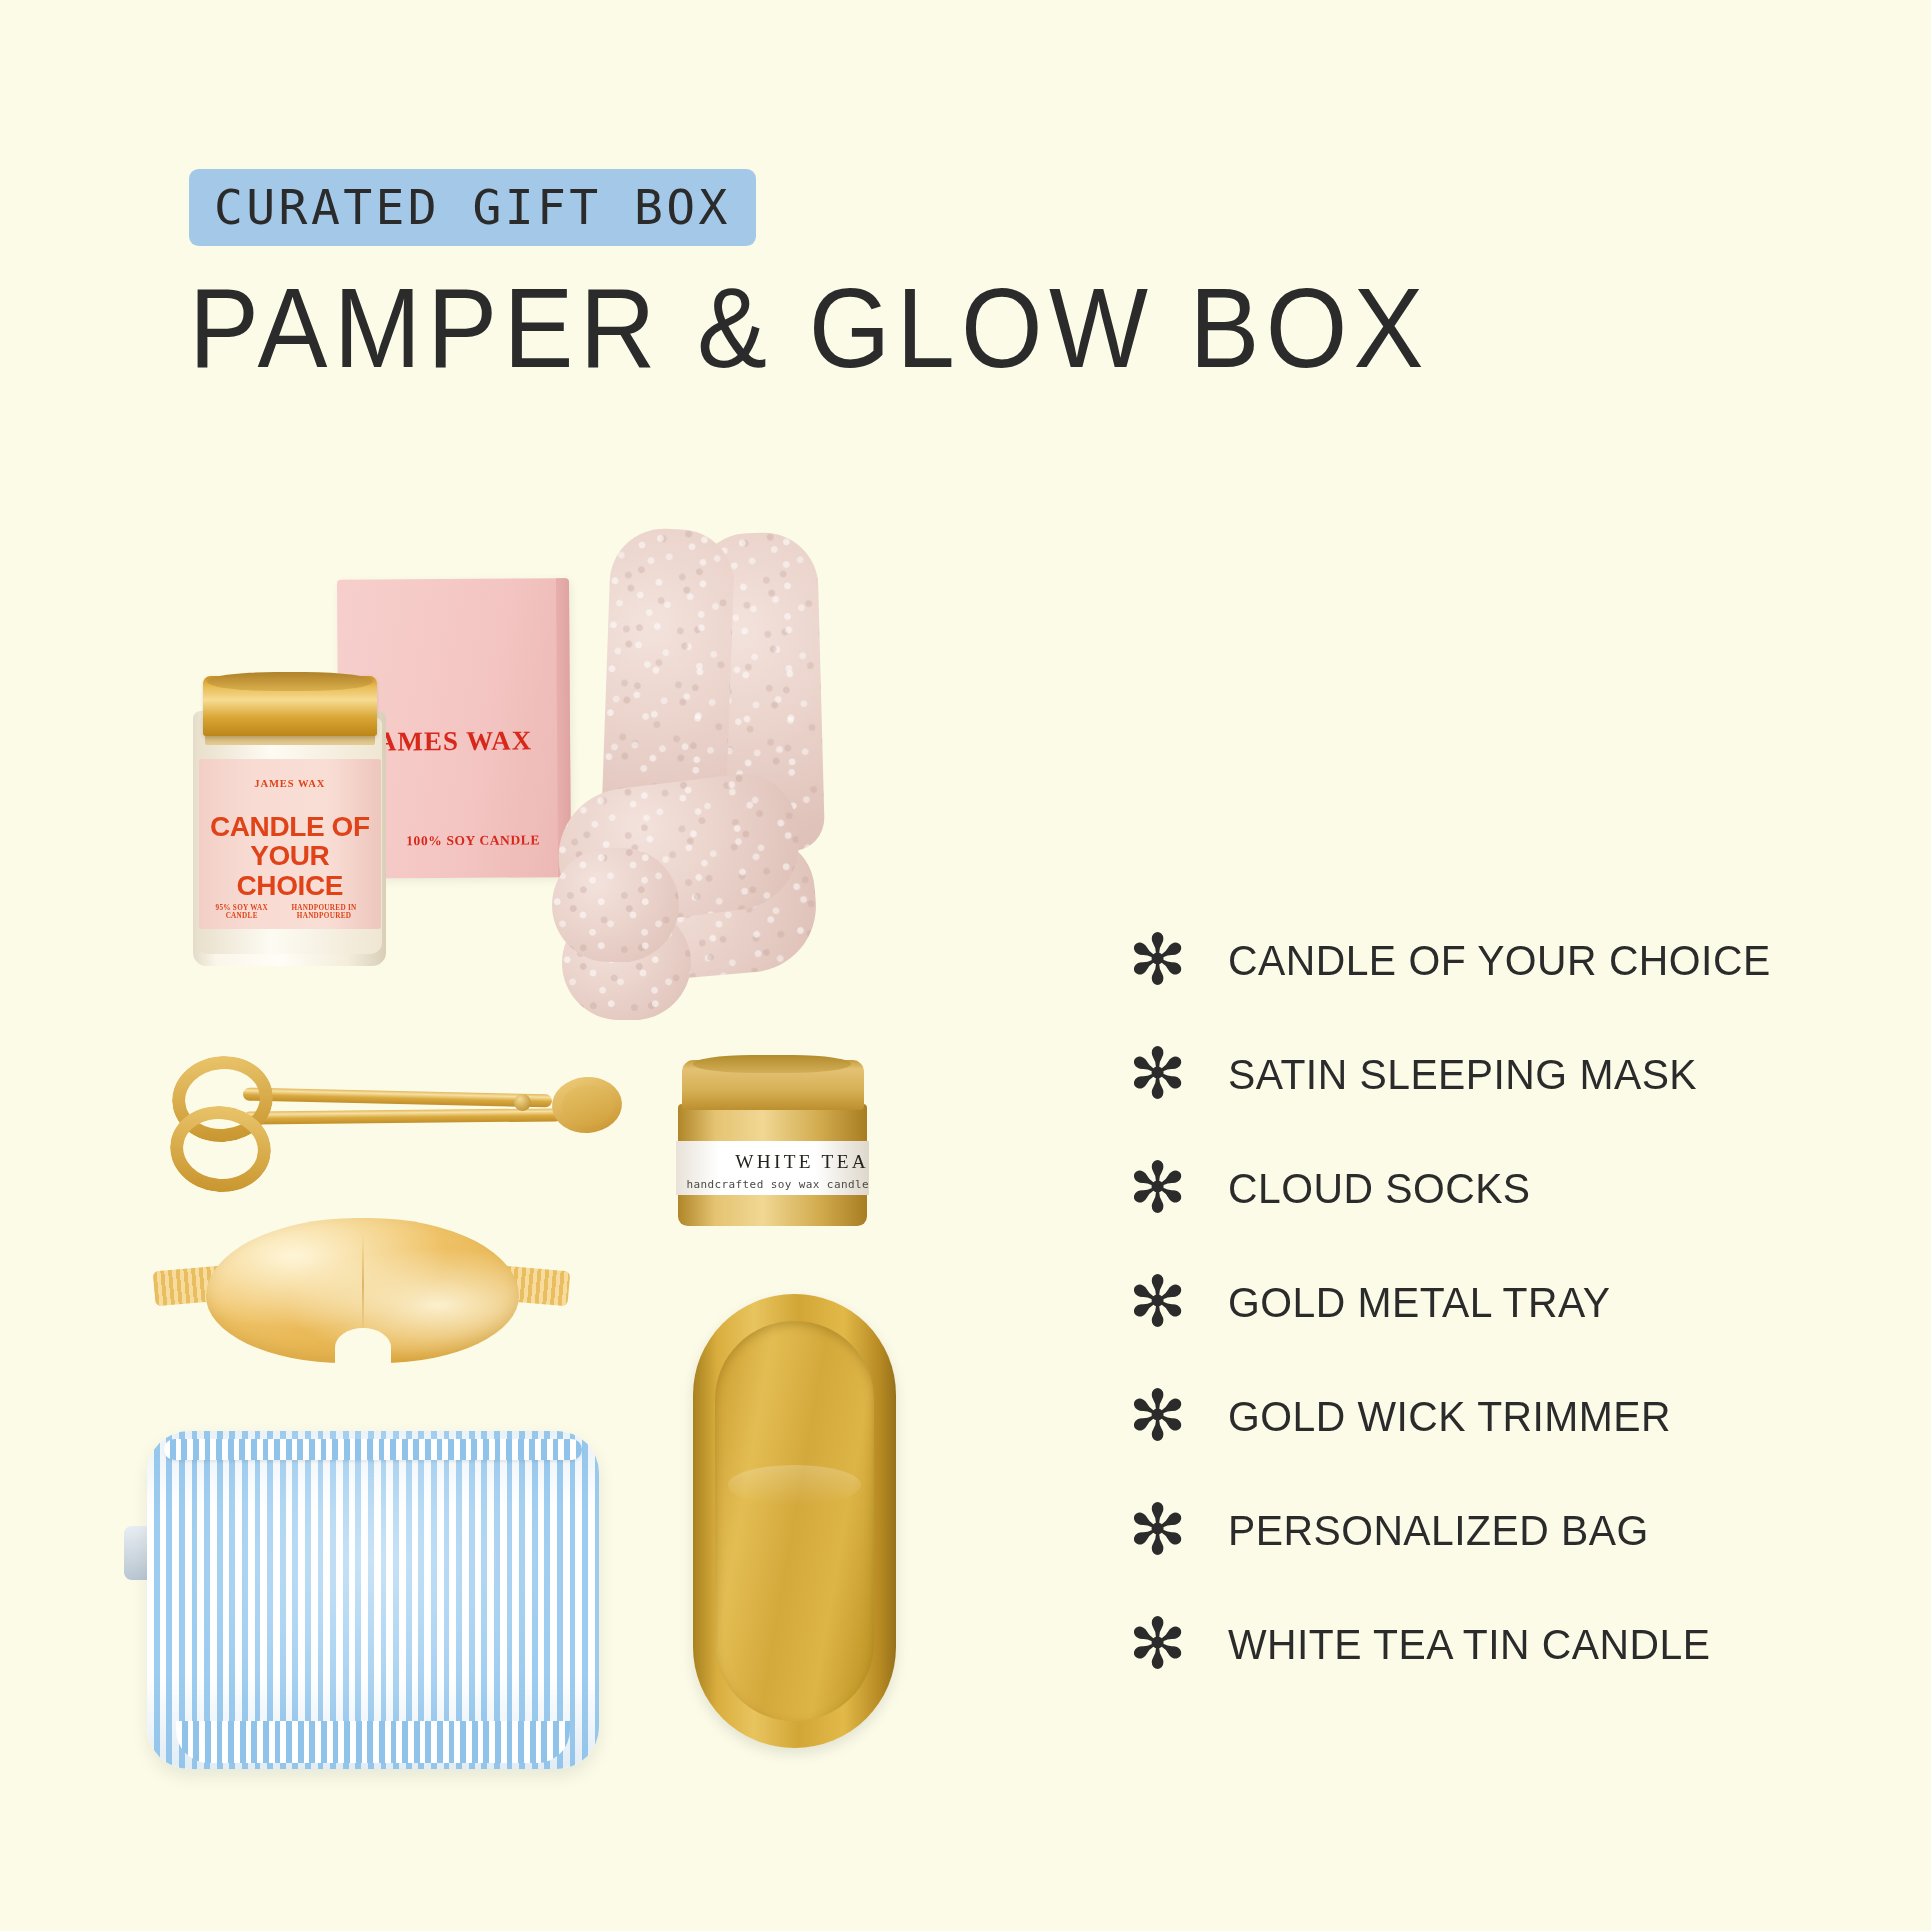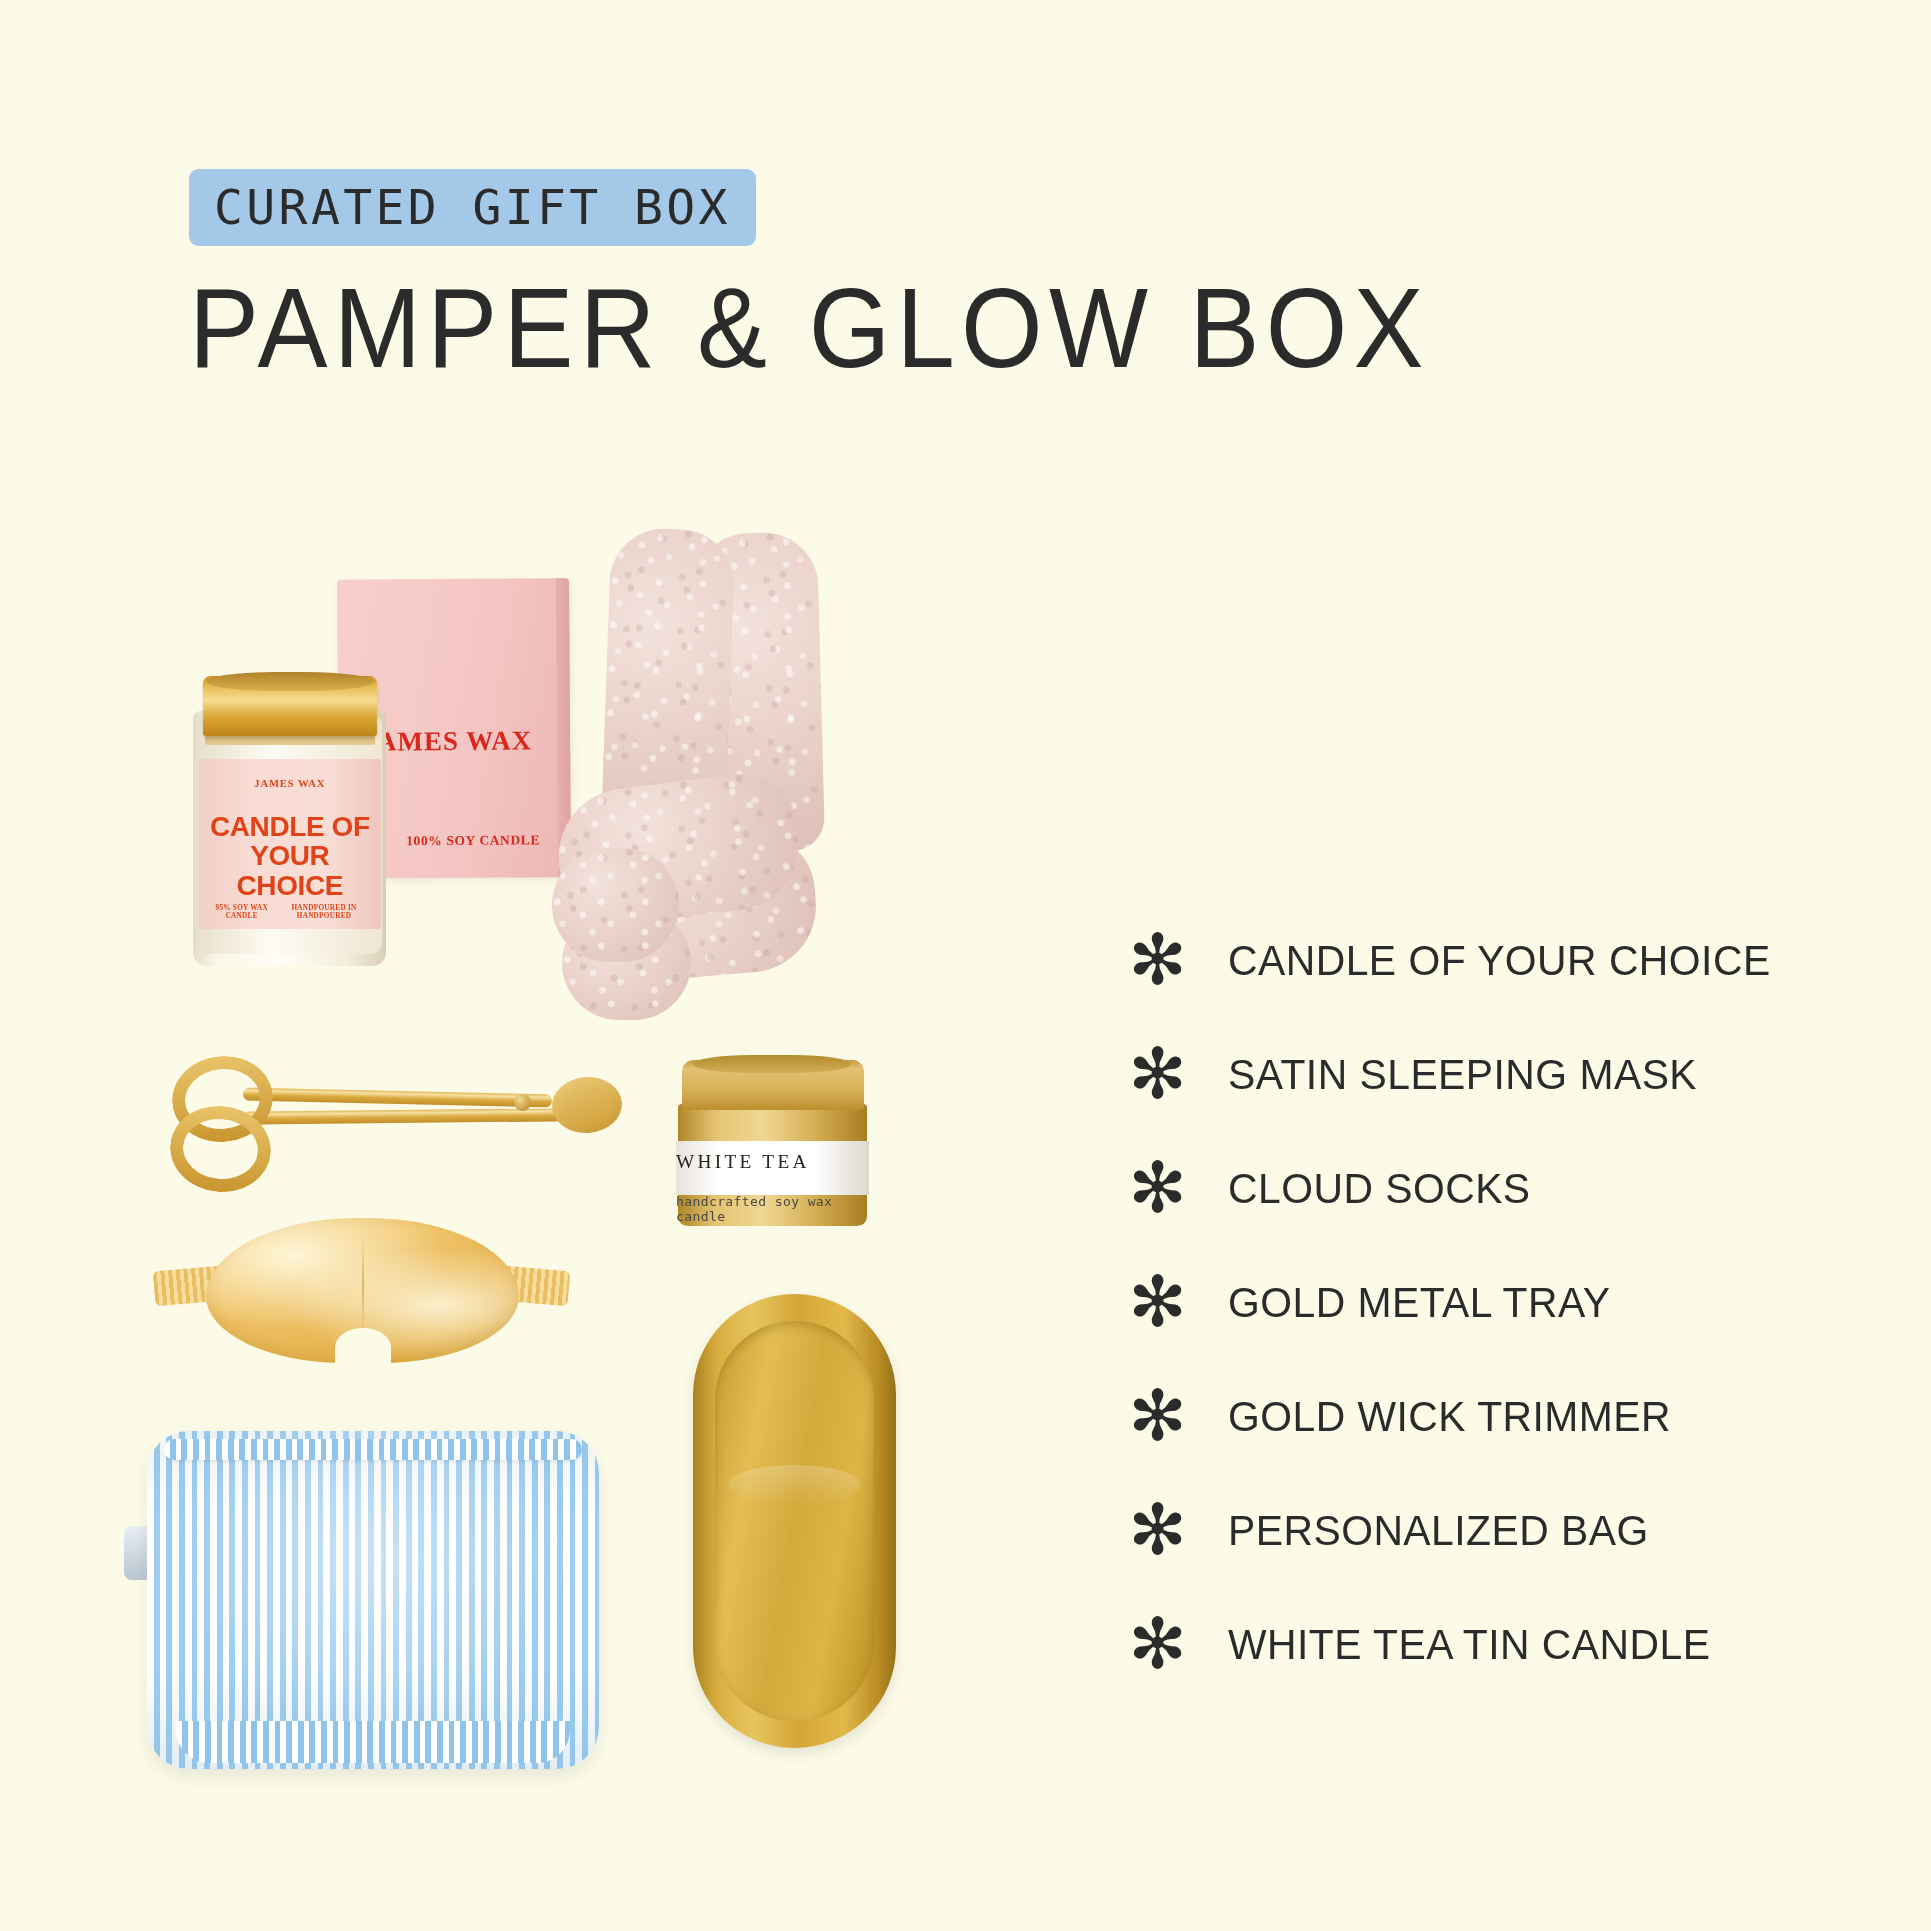--- a/index.html
+++ b/index.html
@@ -256,31 +256,31 @@
     background:linear-gradient(180deg,#B28B2B,#D3AE58);
   }
   #tin .tin-body {
     position:absolute; left:1.9px; top:44px; width:189px; height:122px;
     border-radius:3.9px 3.9px 9.7px 9.7px;
     background:linear-gradient(90deg,#B08628 0%,#E5C473 20%,#F0D793 45%,#D2AB4E 75%,#A87D22 100%);
   }
   #tin .tin-label {
     position:absolute; left:0px; top:81px; width:193px; height:54px;
     background:linear-gradient(90deg,#E8E2D8 0%,#FFFFFF 22%,#FFFFFF 72%,#DED7CB 100%);
-    text-align:left;
+    text-align:right;
   }
   #tin .tn-title {
     margin-top:9.7px;
     font-family:"Liberation Serif", serif;
     font-size:19.3px; letter-spacing:3.3px; color:#23231F;
   }
   #tin .tn-sub {
-    margin-top:21px;
+    margin-top:5px;
     font-family:"DejaVu Sans Mono", monospace;
-    font-size:13px; letter-spacing:0.4px; color:#4A4A44;
+    font-size:11px; letter-spacing:0.4px; color:#4A4A44;
   }
 
   
   #mask { left:154px; top:1218px; width:415px; height:164px; }
   #mask .mk-strap-l, #mask .mk-strap-r {
     position:absolute; top:50px; width:79px; height:35px;
     background:repeating-linear-gradient(90deg,#E9BE61 0 3.9px,#F7DC9D 3.9px 7.7px);
     border-radius:5.8px;
   }
   #mask .mk-strap-l { left:0px; transform:rotate(-5deg); }

